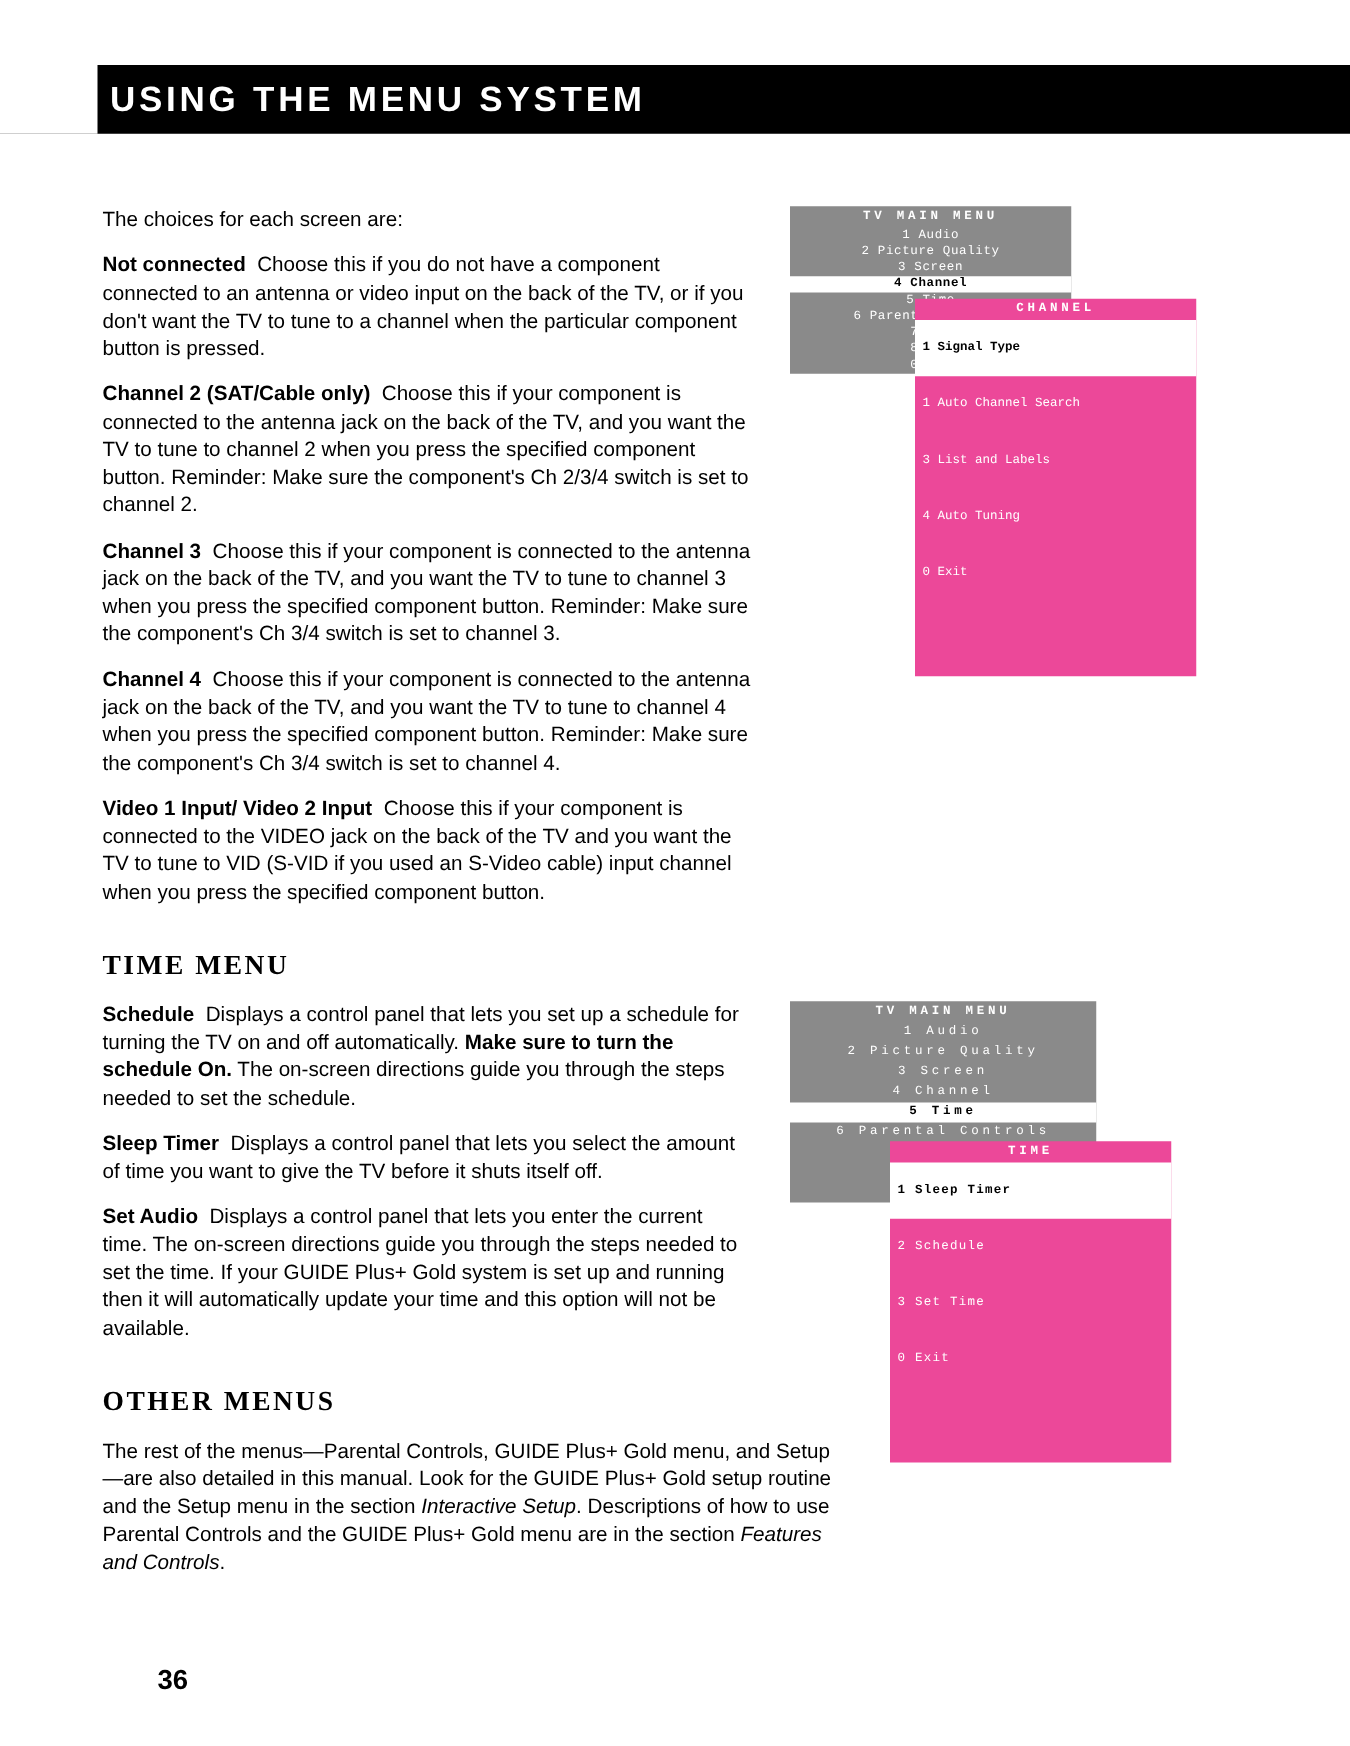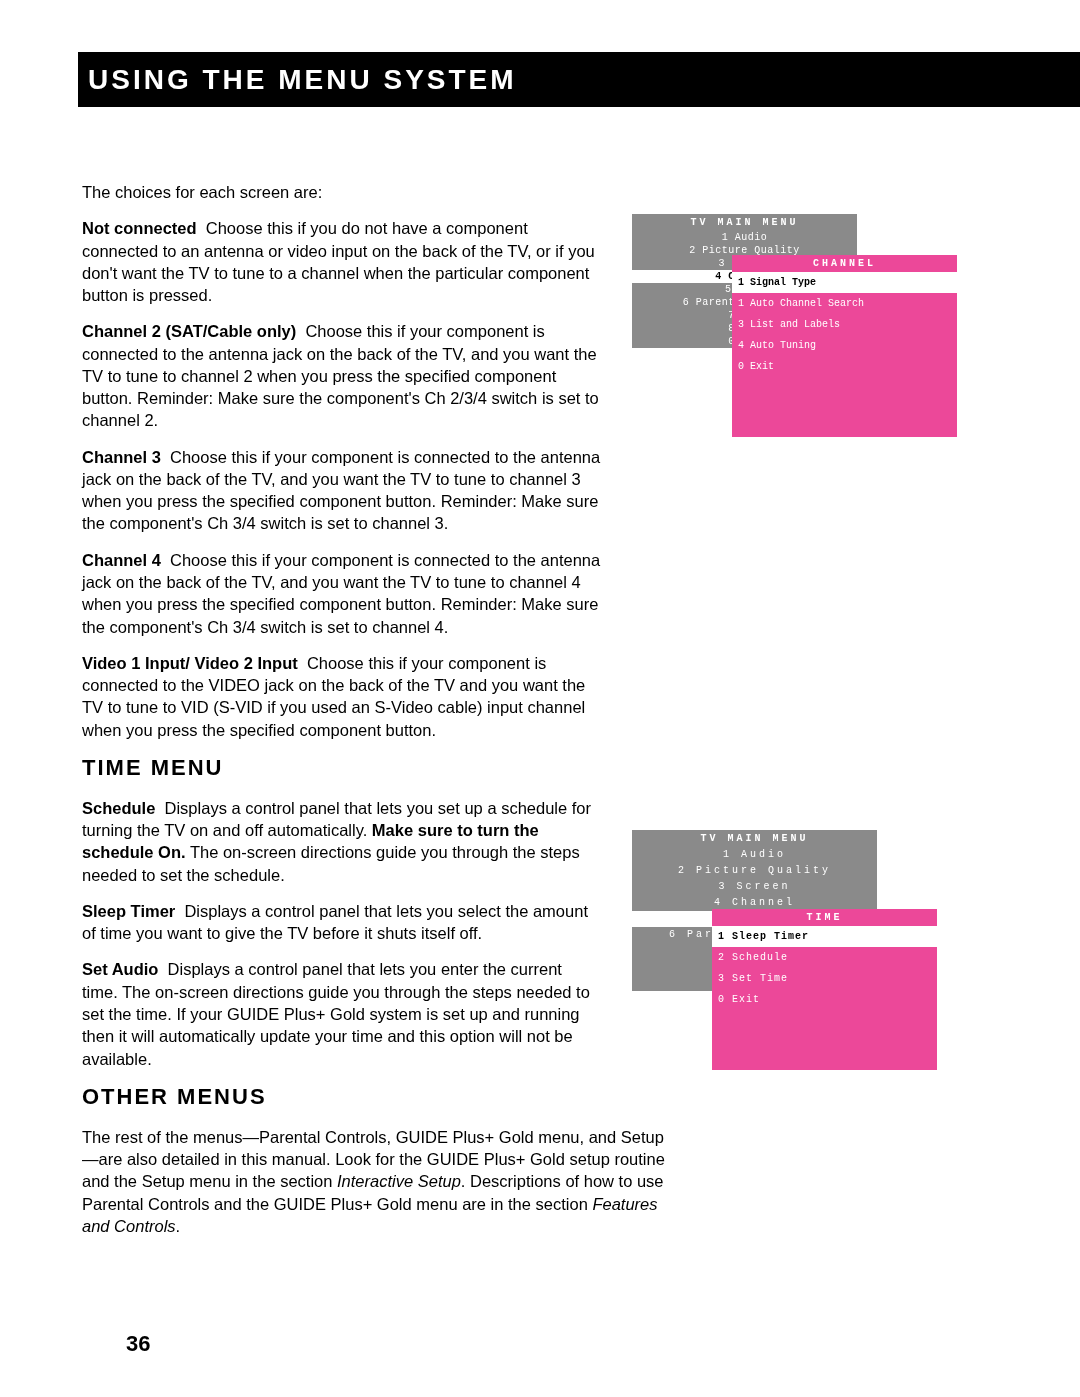--- a/index.html
+++ b/index.html
@@ -31,42 +31,43 @@
     font-family: "Trebuchet MS", "Lucida Sans", Verdana, sans-serif;
     font-weight: 700;
     font-size: 28px;
     letter-spacing: 3px;
     color: #fff;
     padding: 12px 20px 12px 10px;
     text-transform: uppercase;
   }
   .content {
     position: absolute;
-    top: 181px;
+    top: 165px;
     left: 82px;
     width: 920px;
   }
   .row {
     display: flex;
     gap: 30px;
   }
   .text-col {
     width: 520px;
     font-size: 16.5px;
     line-height: 1.35;
     font-family: "Lucida Sans", "Lucida Grande", "Segoe UI", Arial, sans-serif;
   }
   .text-col p { margin-bottom: 14px; }
   .text-col .bold { font-weight: 700; margin-top: 44px; }
   .section-heading {
-    font-family: Liberation Sans, sans-serif;
+    font-family: Liberation Serif, serif;
     font-weight: 700;
     font-size: 22px;
     letter-spacing: 2px;
     text-transform: uppercase;
+    margin-top: 20px;
     margin-bottom: 16px;
   }
   .figure-col {
     width: 360px;
     position: relative;
   }
   .tv-menu {
     position: relative;
     width: 225px;
     background: #8a8a8a;
@@ -75,21 +76,20 @@
     font-size: 10px;
     letter-spacing: 0.5px;
   }
   .tv-menu .menu-title {
     text-align: center;
     letter-spacing: 3px;
     font-weight: 700;
     padding: 3px 0;
     font-size: 10px;
     color: #fff;
-    margin-top: 33px;
   }
   .tv-menu .row-item {
     padding: 0 6px;
     line-height: 13px;
     white-space: nowrap;
     overflow: hidden;
     text-align: center;
   }
   .tv-menu .row-item.sel {
     background: #fff;
@@ -105,21 +105,21 @@
     width: 225px;
   }
   .submenu .sub-title {
     text-align: center;
     letter-spacing: 3px;
     font-weight: 700;
     padding: 3px 0;
     color: #fff;
   }
   .submenu .row-item {
-    padding: 4px 6px;
+    padding: 16px 6px;
     line-height: 13px;
     white-space: nowrap;
   }
   .submenu .row-item.sel {
     background: #fff;
     color: #000;
     font-weight: 700;
   }
   .submenu .pad { height: 60px; }
   .fig1-wrap { position: absolute; top: 0; left: 0; }

